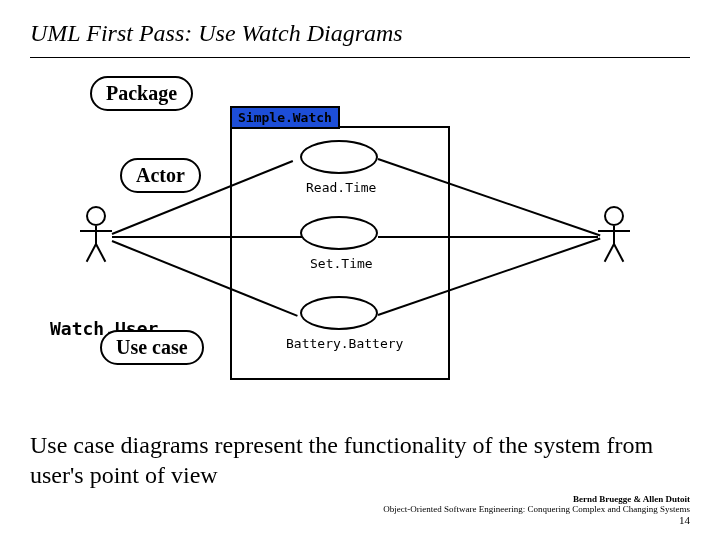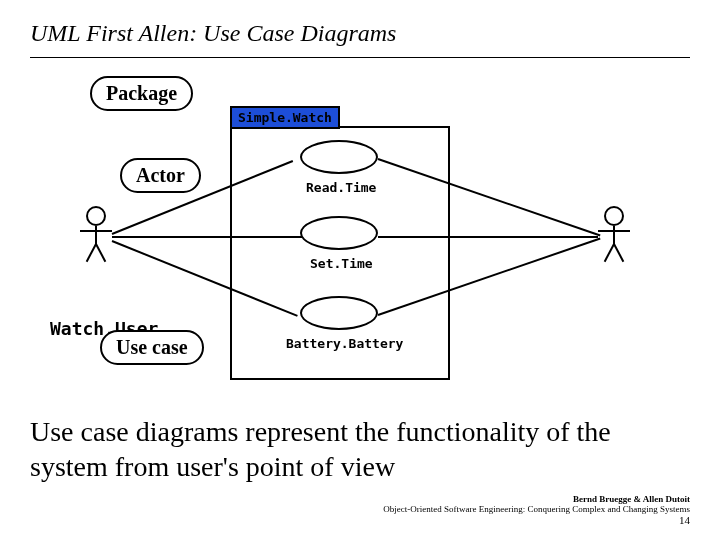--- a/index.html
+++ b/index.html
@@ -66,21 +66,21 @@
     border: 2px solid #000;
     border-radius: 50%;
     width: 78px;
     height: 34px;
     background: #fff;
     z-index: 2;
   }
   .usecase-label {
     position: absolute;
     font-family: monospace;
-    font-weight: bold;
+    font-weight: normal;
     font-size: 13px;
     z-index: 3;
     text-align: center;
   }
   
   .actor-fig {
     position: absolute;
     z-index: 3;
   }
   .actor-head {
@@ -129,22 +129,22 @@
   }
   
   .line {
     position: absolute;
     height: 2px;
     background: #000;
     transform-origin: left center;
     z-index: 1;
   }
   .body-text {
-    font-size: 28px;
-    margin-top: 6px;
+    font-size: 24px;
+    margin-top: 22px;
     line-height: 1.25;
   }
   .footer {
     position: absolute;
     bottom: 14px;
     left: 0;
     right: 0;
     padding: 0 30px;
     font-size: 9px;
     display: flex;
@@ -154,21 +154,21 @@
     flex-direction: column;
   }
   .footer-left { font-weight: bold; }
   .footer-center { font-weight: normal; text-align: center; flex: 1; }
   .footer-right { font-size: 11px; }
 </style>
 </head>
 <body>
 
 <div class="slide">
-  <h1 class="title">UML First Allen: Use Case Diagrams</h1>
+  <h1 class="title">UML First Pass: Use Watch Diagrams</h1>
   <hr class="hr">
 
   <div class="diagram-area">
 
     <div class="callout" style="left:60px; top:8px;">Package</div>
     <div class="callout" style="left:90px; top:90px;">Actor</div>
     <div class="callout" style="left:70px; top:262px;">Use case</div>
 
     <div class="package-tab" style="left:200px; top:38px;">Simple.Watch</div>
     <div class="package-box" style="left:200px; top:58px; width:220px; height:254px;"></div>

